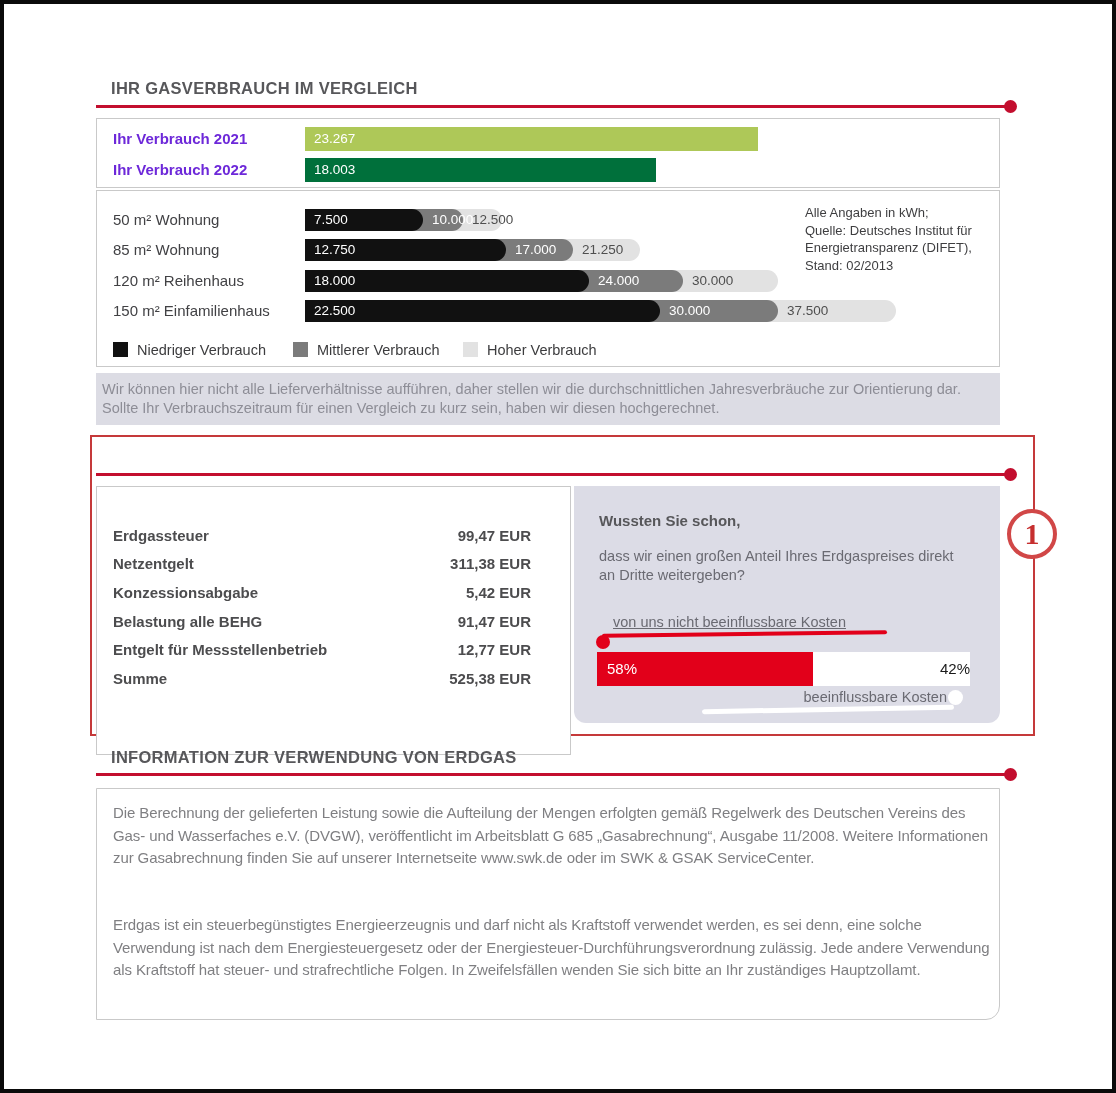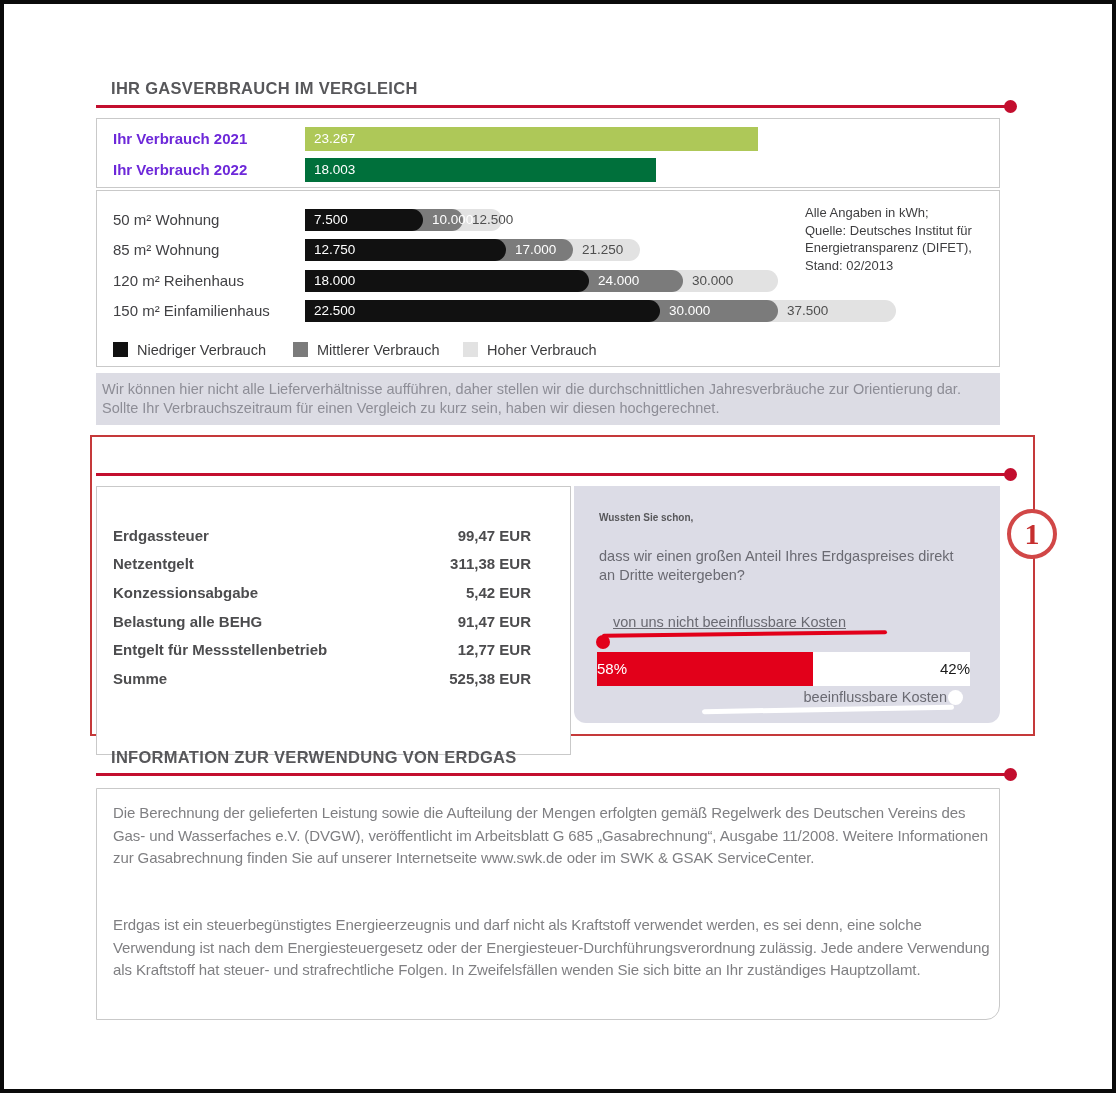--- a/index.html
+++ b/index.html
@@ -30,27 +30,27 @@
 
   .gray-note{position:absolute;left:92px;top:369px;width:904px;height:52px;background:#dcdce4;box-sizing:border-box;padding:7px 6px;font-size:14.5px;line-height:19px;color:#8d8d96;}
 
   .red-box{position:absolute;left:86px;top:431px;width:945px;height:301px;border:2px solid #c5393a;box-sizing:border-box;}
   .fee-box{position:absolute;left:92px;top:482px;width:475px;height:269px;border:1px solid #c9c9c9;background:#fff;box-sizing:border-box;padding-top:34px;}
   .fee-row{display:flex;height:28.6px;align-items:center;padding:0 39px 0 16px;}
   .fee-label{font-weight:bold;font-size:15px;color:#4c4c4e;}
   .fee-value{margin-left:auto;font-weight:bold;font-size:15px;color:#4c4c4e;}
 
   .lav-box{position:absolute;left:570px;top:482px;width:426px;height:237px;background:#dcdce6;border-radius:0 0 12px 12px;}
-  .lav-heading{position:absolute;left:25px;top:26px;font-size:10px;font-weight:bold;color:#57575a;}
+  .lav-heading{position:absolute;left:25px;top:26px;font-size:15px;font-weight:bold;color:#57575a;}
   .lav-question{position:absolute;left:25px;top:61px;width:372px;font-size:14.5px;line-height:19px;color:#6a6a72;}
   .callout-top-label{position:absolute;left:39px;top:128px;font-size:14.5px;color:#6a6a72;text-decoration:underline;white-space:nowrap;}
   .callout-red-line{position:absolute;left:28px;top:146px;width:285px;height:4px;background:#e2001a;border-radius:2px;transform:rotate(-0.7deg);}
   .callout-red-dot{position:absolute;left:22px;top:149px;width:14px;height:14px;border-radius:50%;background:#e2001a;}
   .cost-bar{position:absolute;left:23px;top:166px;width:373px;height:34px;display:flex;}
-  .cost-red{background:#e2001a;height:34px;color:#ffffff;font-size:15px;line-height:34px;box-sizing:border-box;}
+  .cost-red{background:#e2001a;height:34px;color:#ffffff;font-size:15px;line-height:34px;padding-left:10px;box-sizing:border-box;}
   .cost-white{background:#ffffff;height:34px;flex:1;color:#1a1a1a;font-size:15px;line-height:34px;text-align:right;box-sizing:border-box;}
   .callout-bottom-label{position:absolute;right:53px;top:203px;font-size:14.5px;color:#6a6a72;white-space:nowrap;}
   .callout-white-line{position:absolute;left:128px;top:221px;width:252px;height:5px;background:#ffffff;border-radius:3px;transform:rotate(-1deg);}
   .callout-white-dot{position:absolute;left:374px;top:204px;width:15px;height:15px;border-radius:50%;background:#ffffff;}
 
   .marker-circle{position:absolute;left:1003px;top:505px;width:50px;height:50px;box-sizing:border-box;border:4px solid #d14747;border-radius:50%;background:#ffffff;z-index:6;display:flex;align-items:center;justify-content:center;font-family:"Liberation Serif","DejaVu Serif",serif;font-weight:bold;font-size:30px;color:#c62f2f;}
 
   .info-box{position:absolute;left:92px;top:784px;width:904px;height:232px;border:1px solid #c9c9c9;border-radius:0 0 14px 0;background:#fff;box-sizing:border-box;}
   .info-p{position:absolute;left:16px;width:880px;font-size:15px;line-height:22.5px;color:#7f7f82;letter-spacing:-0.1px;}
   .info-p1{top:13px;}

